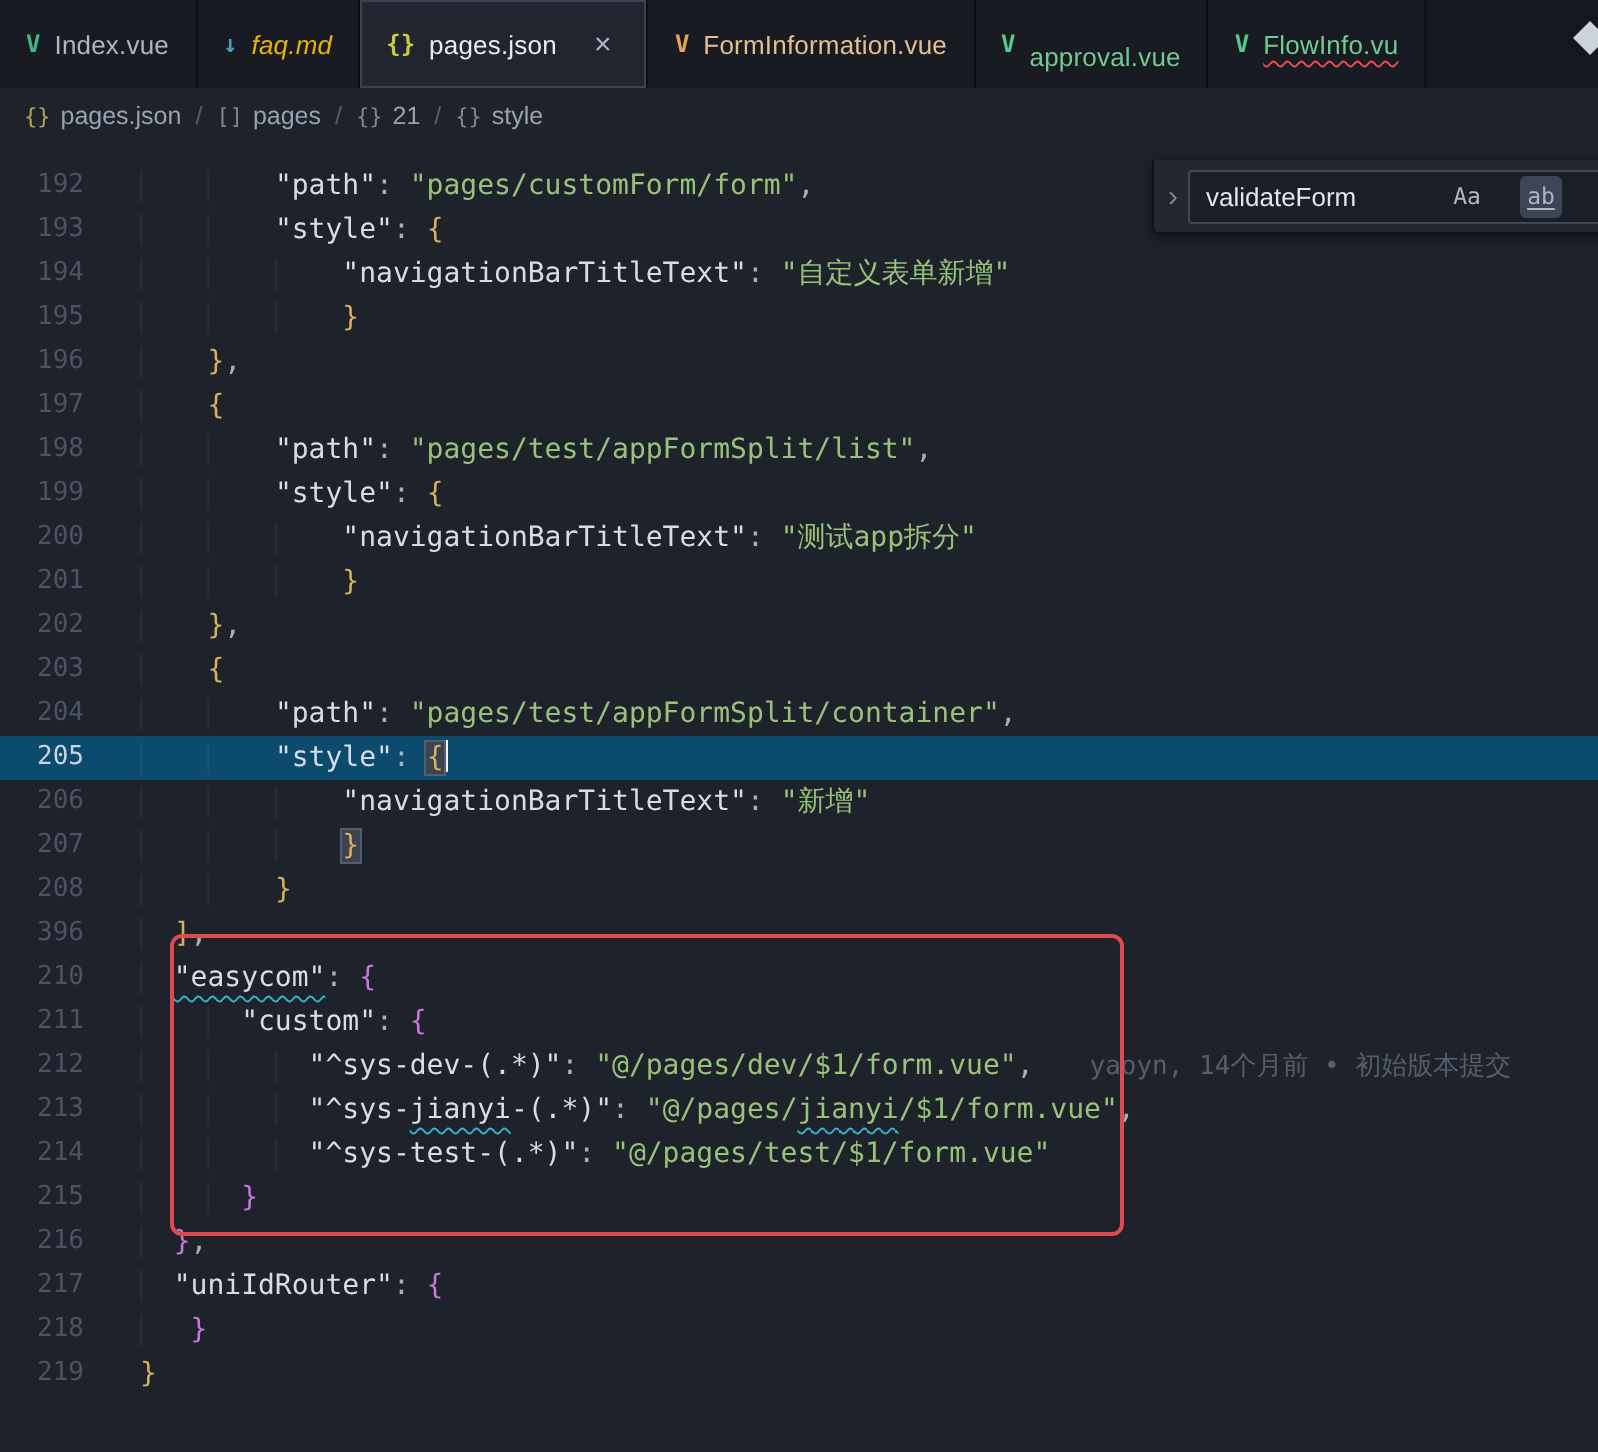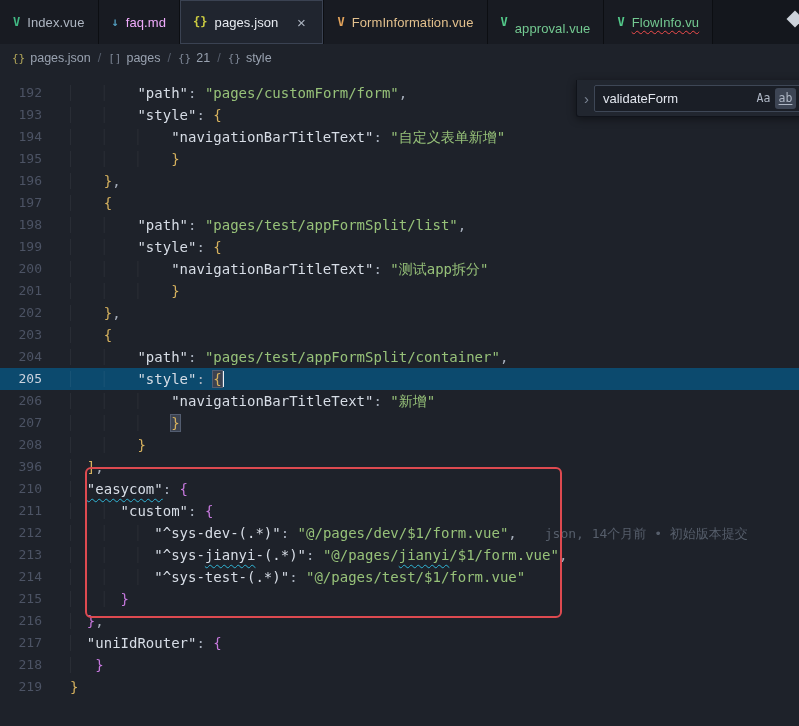--- a/index.html
+++ b/index.html
@@ -49,35 +49,35 @@
     border-radius:6px;z-index:6;pointer-events:none;background:transparent;}
   
   .findwidget{position:absolute;top:80px;left:576px;width:242px;height:36px;background:#21262f;
     border:1px solid #10131a;border-top:none;border-radius:0 0 3px 3px;display:flex;align-items:center;
     padding:0 5px 0 2px;box-shadow:0 2px 8px rgba(0,0,0,.45);z-index:7;}
   .find-chevron{color:#7c8594;font-size:15px;width:15px;text-align:center;cursor:pointer;}
   .find-input{flex:1;height:25px;background:#1a1e26;border:1px solid #3e4756;border-radius:2px;display:flex;
     align-items:center;padding:0 2px 0 8px;color:#e2e6ee;font-size:13px;}
   .find-query{flex:1;}
   .find-btn{width:21px;height:21px;display:flex;align-items:center;justify-content:center;color:#aeb6c4;
-    font-size:11.5px;border-radius:3px;margin-left:1px;flex:none;cursor:pointer;
+    font-size:11.5px;border-radius:3px;margin-left:16px;flex:none;cursor:pointer;
     font-family:"DejaVu Sans Mono",monospace;}
   .find-btn.word{background:#3d4554;text-decoration:underline;text-underline-offset:2px;}
 </style>
 </head>
 <body>
 
 <div class="tabbar">
   <div class="tab">
       <span class="tab-icon" style="color: rgb(65, 184, 131);">V</span>
       <span class="tab-label" style="color: rgb(174, 182, 194);">Index.vue</span>
     </div>
     <div class="tab">
       <span class="tab-icon" style="color: rgb(81, 154, 186);">↓</span>
-      <span class="tab-label" style="color: #f0abfc; ">faq.md</span>
+      <span class="tab-label" style="color: #eab308; font-style: italic;">faq.md</span>
     </div>
     <div class="tab active">
       <span class="tab-icon" style="color: rgb(203, 203, 65);">{}</span>
       <span class="tab-label" style="color: rgb(231, 235, 241);">pages.json</span>
       <span class="tab-close">×</span>
     </div>
     <div class="tab">
       <span class="tab-icon" style="color: rgb(226, 163, 91);">V</span>
       <span class="tab-label" style="color: rgb(226, 192, 141);">FormInformation.vue</span>
     </div>
@@ -191,21 +191,21 @@
       <div class="row">
         <span class="ln">210</span>
         <span class="codetext"><span class="tk-ws">  </span><span class="tk-key tk-sq">"easycom"</span><span class="tk-punc">: </span><span class="tk-purp">{</span></span>
       </div>
       <div class="row">
         <span class="ln">211</span>
         <span class="codetext"><span class="tk-ws">      </span><span class="tk-key">"custom"</span><span class="tk-punc">: </span><span class="tk-purp">{</span></span>
       </div>
       <div class="row">
         <span class="ln">212</span>
-        <span class="codetext"><span class="tk-ws">          </span><span class="tk-key">"^sys-dev-(.*)"</span><span class="tk-punc">: </span><span class="tk-str">"@/pages/dev/$1/form.vue"</span><span class="tk-punc">,</span><span class="blame">json, 14个月前 • 初始版本提交</span></span>
+        <span class="codetext"><span class="tk-ws">          </span><span class="tk-key">"^sys-dev-(.*)"</span><span class="tk-punc">: </span><span class="tk-str">"@/pages/dev/$1/form.vue"</span><span class="tk-punc">,</span><span class="blame">yaoyn, 14个月前 • 初始版本提交</span></span>
       </div>
       <div class="row">
         <span class="ln">213</span>
         <span class="codetext"><span class="tk-ws">          </span><span class="tk-key">"^sys-</span><span class="tk-key tk-sq">jianyi</span><span class="tk-key">-(.*)"</span><span class="tk-punc">: </span><span class="tk-str">"@/pages/</span><span class="tk-str tk-sq">jianyi</span><span class="tk-str">/$1/form.vue"</span><span class="tk-punc">,</span></span>
       </div>
       <div class="row">
         <span class="ln">214</span>
         <span class="codetext"><span class="tk-ws">          </span><span class="tk-key">"^sys-test-(.*)"</span><span class="tk-punc">: </span><span class="tk-str">"@/pages/test/$1/form.vue"</span></span>
       </div>
       <div class="row">

